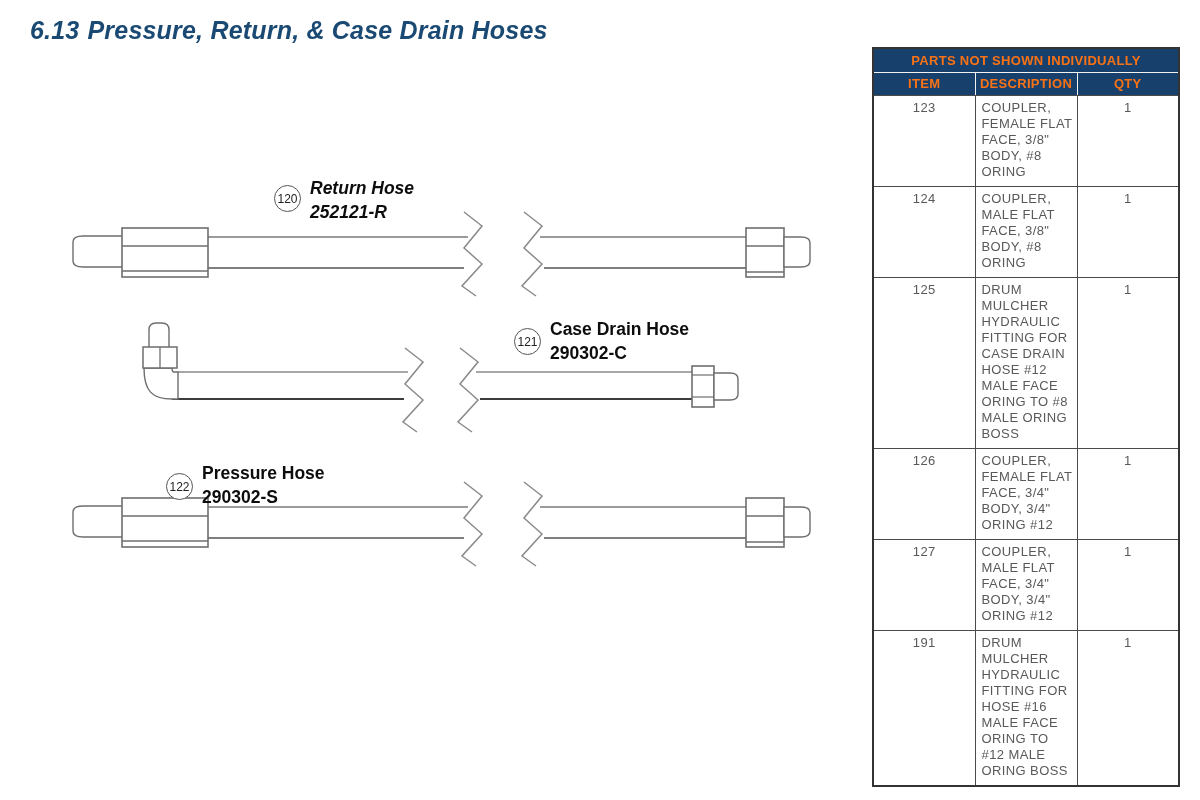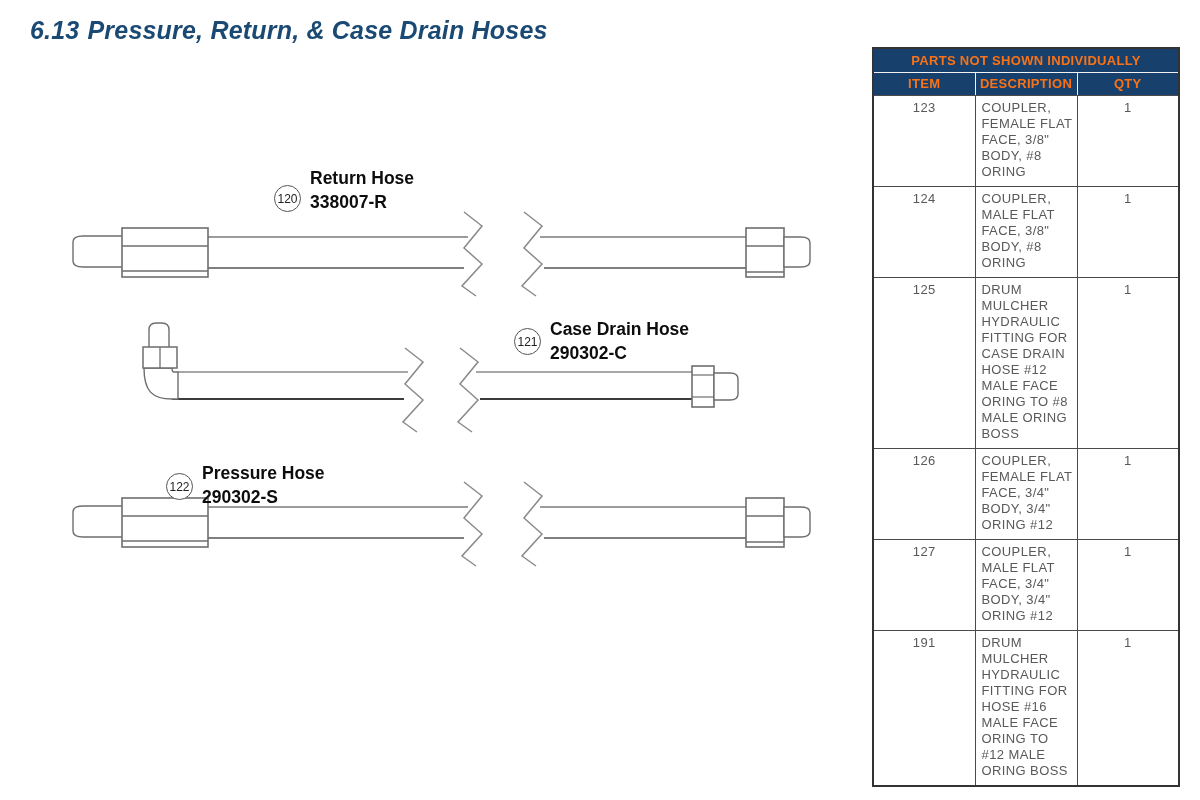--- a/index.html
+++ b/index.html
@@ -111,23 +111,23 @@
   </g>
 
   <g transform="translate(0,270)">
     <use href="#straight-hose"></use>
   </g>
 </svg>
 
 <div class="callout" style="left:274px;top:185px;">
   <span>120</span>
 </div>
-<div class="hose-label" style="left:310px;top:166px;">
+<div class="hose-label" style="left:310px;top:176px;font-style:italic;">
   <div>Return Hose</div>
-  <div>338007-R</div>
+  <div>252121-R</div>
 </div>
 
 <div class="callout" style="left:514px;top:328px;">
   <span>121</span>
 </div>
 <div class="hose-label" style="left:550px;top:317px;">
   <div>Case Drain Hose</div>
   <div>290302-C</div>
 </div>
 

